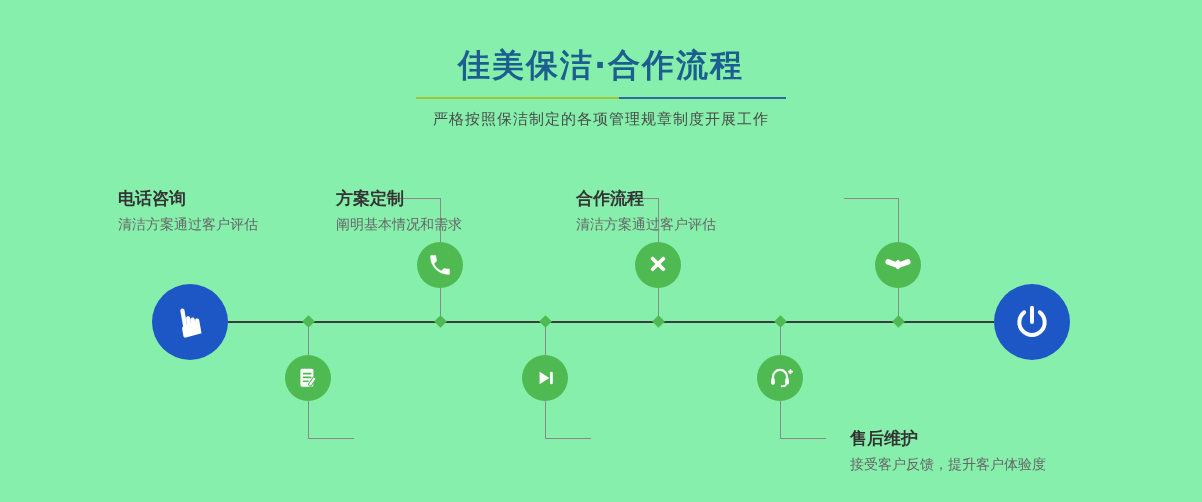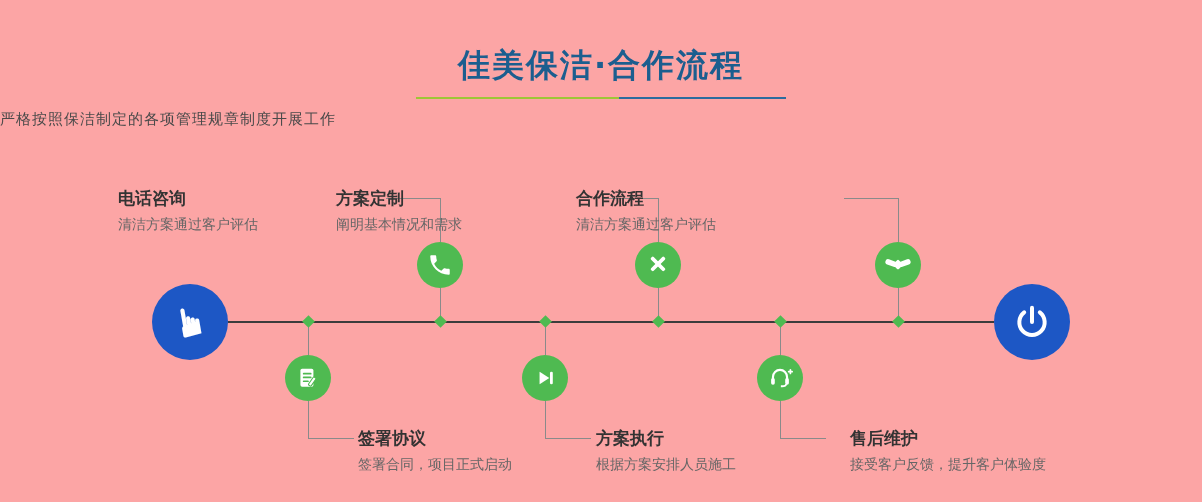--- a/index.html
+++ b/index.html
@@ -1,24 +1,24 @@
 <!DOCTYPE html>
 <html><head>
 <meta charset="utf-8">
 <style>
   html,body{margin:0;padding:0;background:#fff;}
-  .canvas{position:relative;width:1202px;height:502px;background:#fca5a5;
+  .canvas{position:relative;width:1202px;height:502px;background:#86efac;
           font-family:"DejaVu Sans","Liberation Sans",sans-serif;overflow:hidden;}
 
   
   .h-title{position:absolute;top:44px;left:0;width:100%;text-align:center;
            font-size:32px;font-weight:bold;color:#1b5e8f;letter-spacing:2px;}
   .h-divider{position:absolute;top:97px;left:416px;width:370px;height:2px;
              background:linear-gradient(90deg,#9dc636 0%,#9dc636 55%,#2c6c9e 55%,#2c6c9e 100%);}
-  .h-subtitle{position:absolute;top:110px;left:0;width:100%;text-align:left;
+  .h-subtitle{position:absolute;top:110px;left:0;width:100%;text-align:center;
               font-size:15px;color:#4a4a4a;letter-spacing:1px;}
 
   
   .main-line{position:absolute;left:228px;top:321px;width:766px;height:2px;background:#3c3c3c;}
   .big-circle{position:absolute;width:76px;height:76px;border-radius:50%;background:#1d57c5;
               color:#fff;display:flex;align-items:center;justify-content:center;z-index:3;}
   .big-left{left:152px;top:284px;}
   .big-right{left:994px;top:284px;}
   .hand-glyph{font-size:40px;line-height:1;transform:rotate(-100deg);}
 
@@ -184,26 +184,18 @@
   </div>
   <div class="step step-top st2">
     <div class="t">方案定制</div>
     <div class="d">阐明基本情况和需求</div>
   </div>
   <div class="step step-top st3">
     <div class="t">合作流程</div>
     <div class="d">清洁方案通过客户评估</div>
   </div>
 
-  <div class="step step-bottom sb1">
-    <div class="t">签署协议</div>
-    <div class="d">签署合同，项目正式启动</div>
-  </div>
-  <div class="step step-bottom sb2">
-    <div class="t">方案执行</div>
-    <div class="d">根据方案安排人员施工</div>
-  </div>
   <div class="step step-bottom sb3">
     <div class="t">售后维护</div>
     <div class="d">接受客户反馈，提升客户体验度</div>
   </div>
 
 </div>
 
 </body></html>

